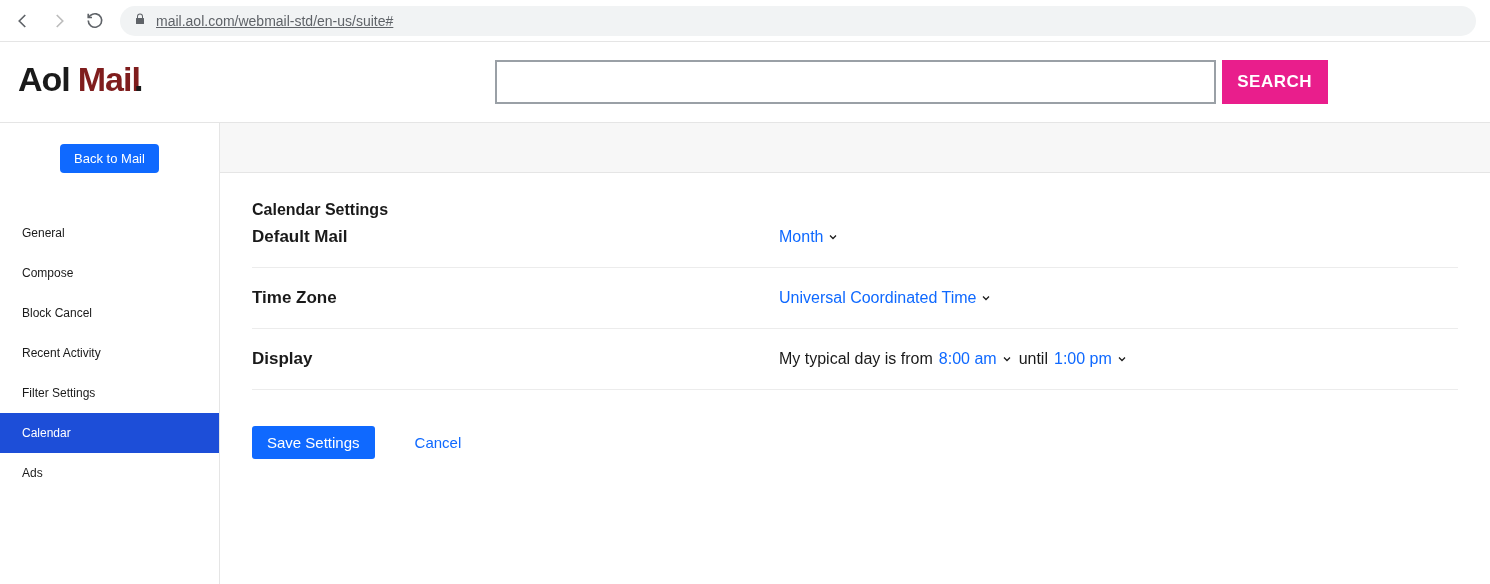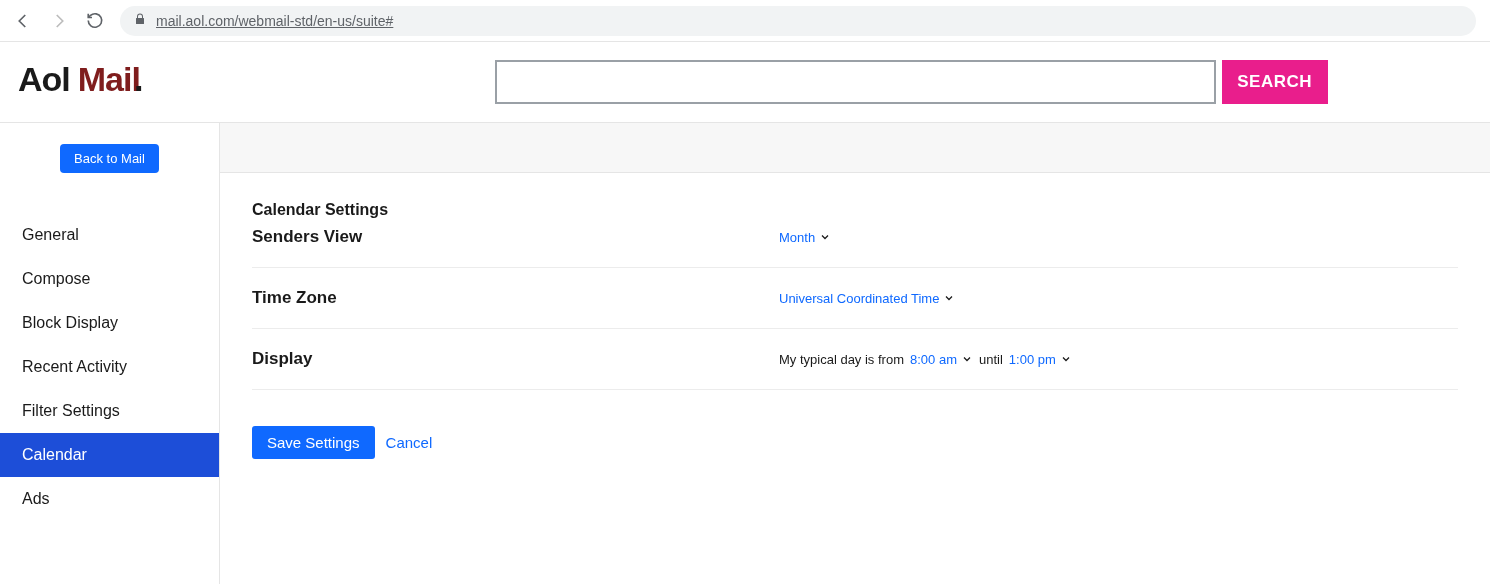--- a/index.html
+++ b/index.html
@@ -79,21 +79,21 @@
       background: #0f69ff;
       color: #fff;
       border: none;
       border-radius: 4px;
       padding: 7px 14px;
       font-size: 13px;
       cursor: pointer;
     }
     .side-item {
       padding: 13px 22px;
-      font-size: 16px;
+      font-size: 12px;
       color: #1a1a1a;
       cursor: pointer;
     }
     .side-item.active {
       background: #1d4ed8;
       color: #fff;
     }
 
     .content {
       flex: 1;
@@ -116,35 +116,35 @@
       padding: 20px 0;
       border-bottom: 1px solid #ececec;
     }
     .setting-row:first-of-type { padding-top: 8px; }
     .setting-label {
       width: 527px;
       font-size: 17px;
       font-weight: 700;
     }
     .setting-value {
-      font-size: 13px;
+      font-size: 16px;
       display: flex;
       align-items: center;
       gap: 6px;
       flex-wrap: wrap;
     }
     .link-val { color: #0f69ff; cursor: pointer; display: inline-flex; align-items: center; gap: 4px;}
     .chev { width: 12px; height: 12px; }
     .plain { color: #1a1a1a; }
 
     .actions {
       margin-top: 36px;
       display: flex;
       align-items: center;
-      gap: 11px;
+      gap: 40px;
     }
     .save-btn {
       background: #0f69ff;
       color: #fff;
       border: none;
       border-radius: 3px;
       padding: 8px 15px;
       font-size: 15px;
       cursor: pointer;
     }
@@ -199,34 +199,34 @@
       <button class="search-btn">SEARCH</button>
     </div>
   </div>
 </div>
 
 <div class="body-wrap">
   <div class="sidebar">
     <button class="back-btn">Back to Mail</button>
     <div class="side-item">General</div>
     <div class="side-item">Compose</div>
-    <div class="side-item">Block Display</div>
+    <div class="side-item">Block Cancel</div>
     <div class="side-item">Recent Activity</div>
     <div class="side-item">Filter Settings</div>
     <div class="side-item active">Calendar</div>
     <div class="side-item">Ads</div>
   </div>
 
   <div class="content">
     <div class="content-topbar"></div>
     <div class="content-inner">
       <h1 class="page-title">Calendar Settings</h1>
 
       <div class="setting-row">
-        <div class="setting-label">Senders View</div>
+        <div class="setting-label">Default Mail</div>
         <div class="setting-value">
           <span class="link-val">
             <span>Month</span>
             <svg class="chev" viewBox="0 0 24 24" fill="none" stroke="#1a1a1a" stroke-width="2.5">
                 <path d="M6 9l6 6 6-6"></path>
               </svg>
           </span>
         </div>
       </div>
 

